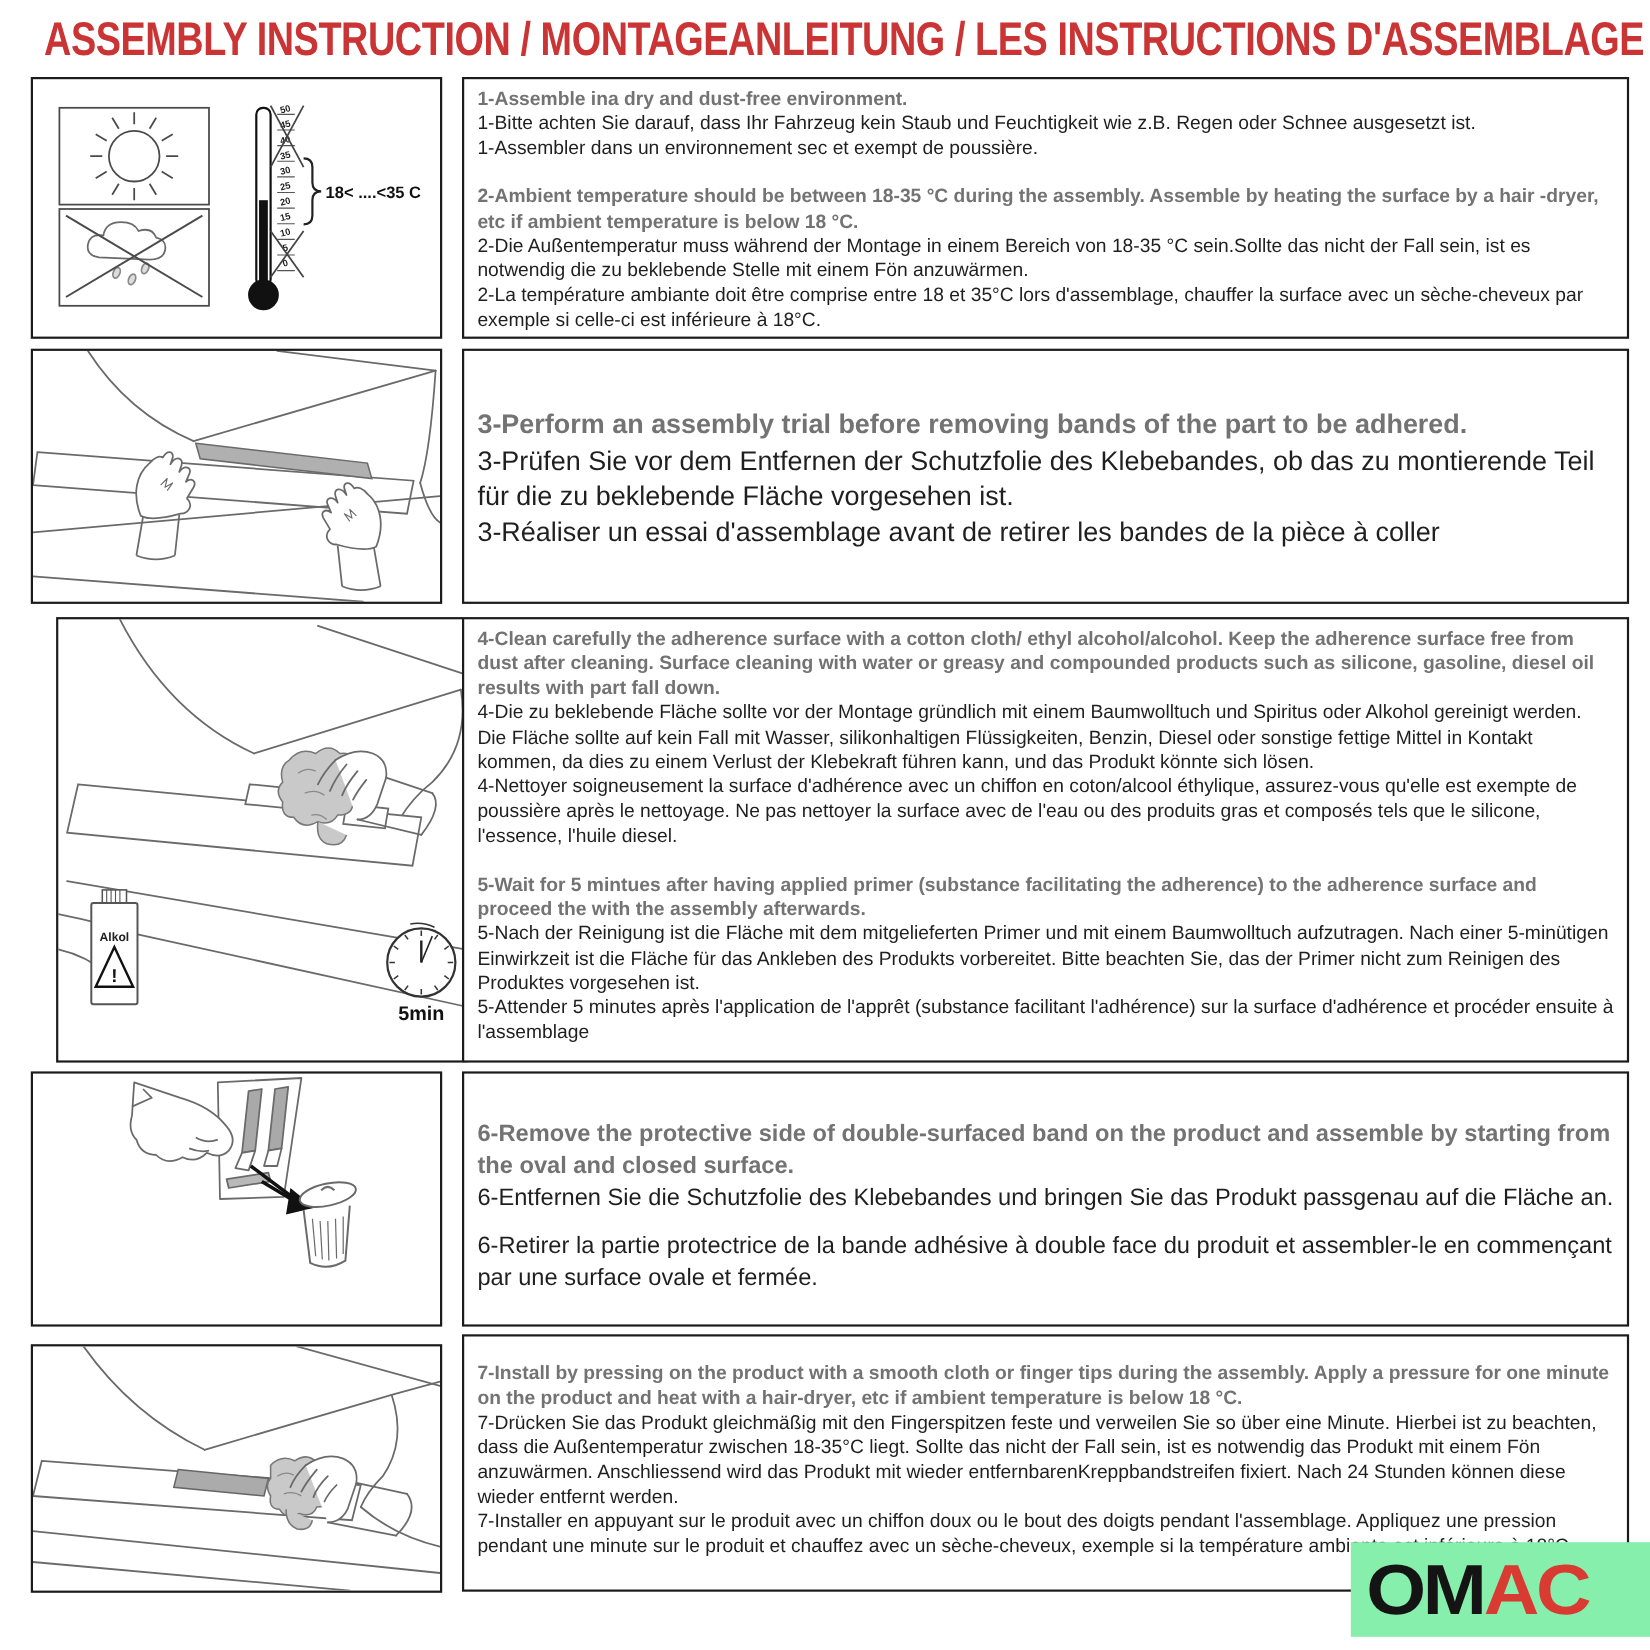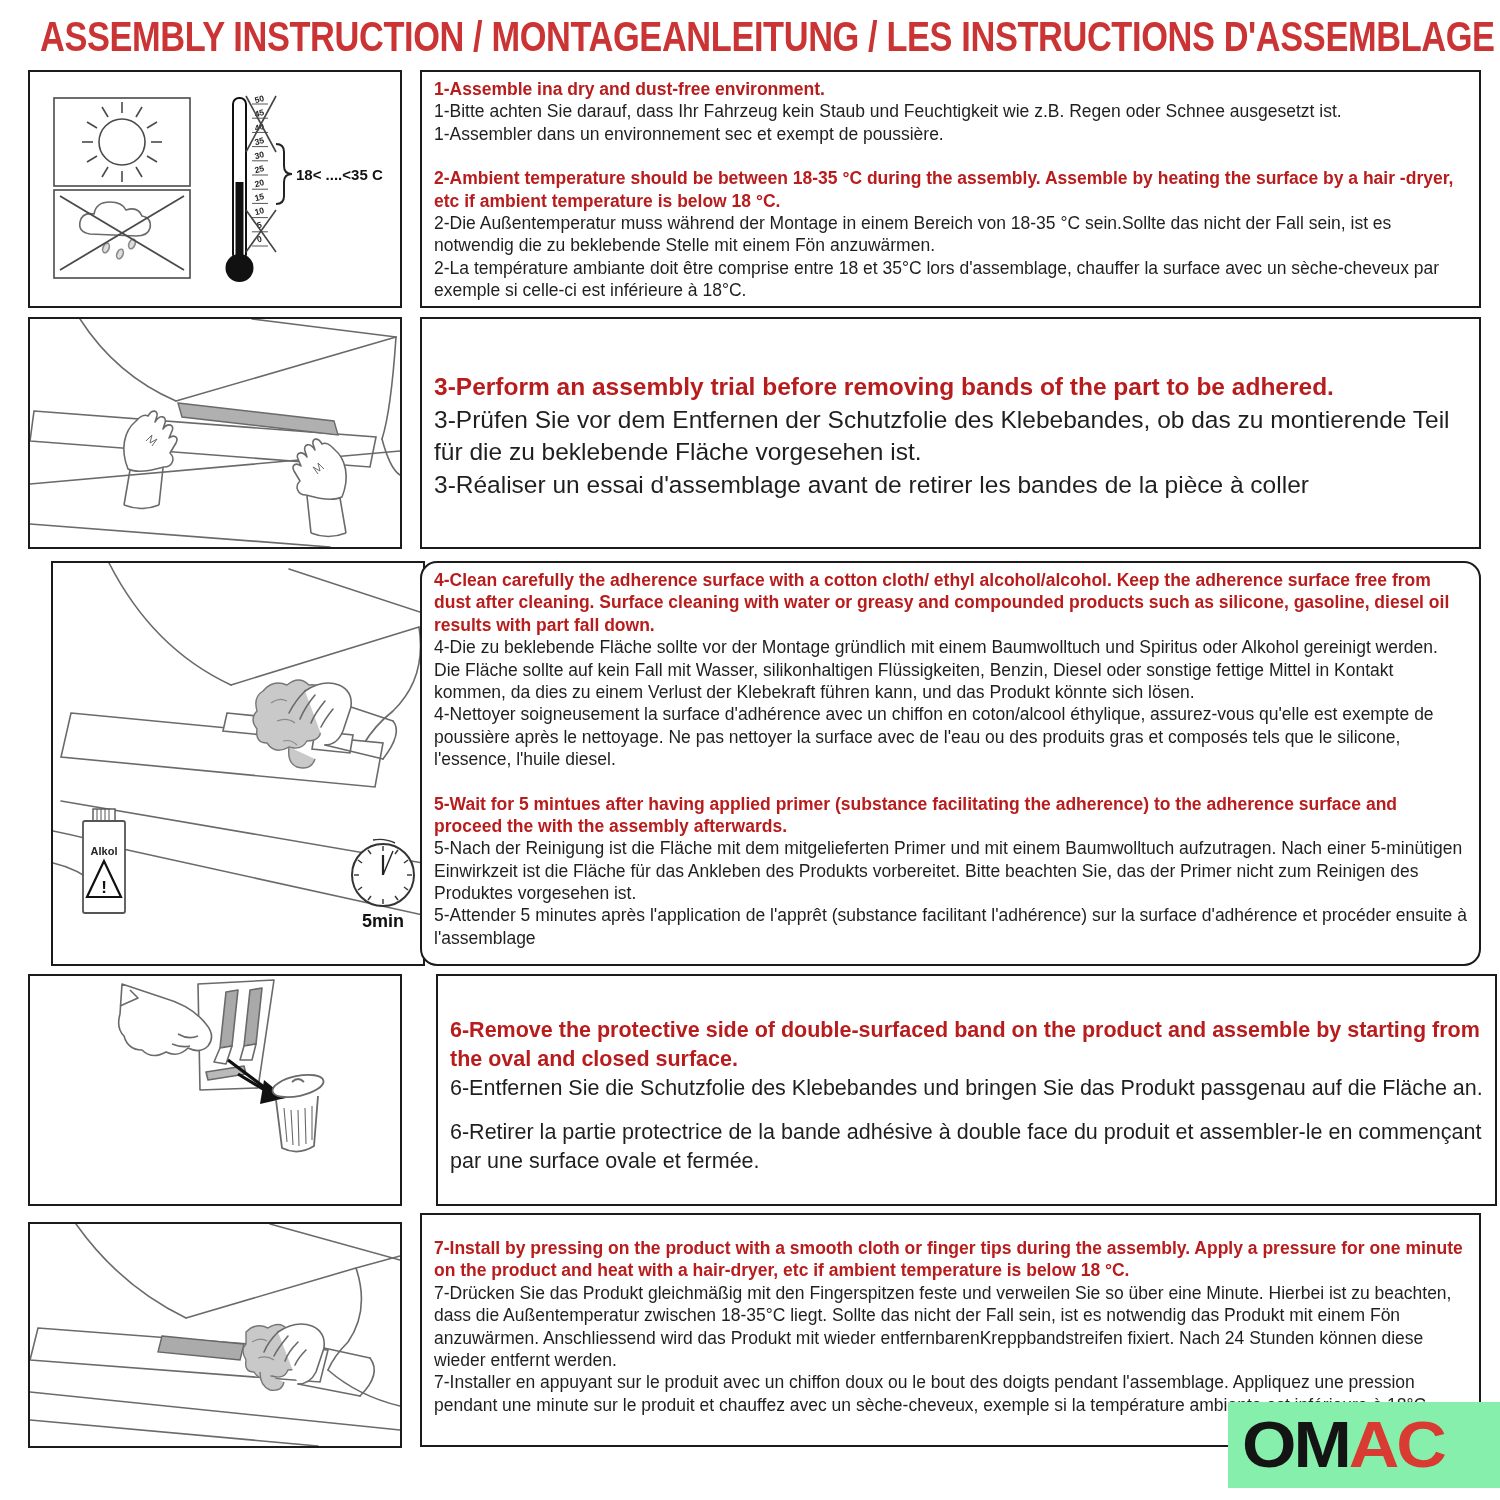--- a/index.html
+++ b/index.html
@@ -5,21 +5,21 @@
   html,body{margin:0;padding:0;background:#ffffff;}
   .page{position:relative;width:1500px;height:1500px;background:#fff;overflow:hidden;
         font-family:"Liberation Sans", sans-serif;color:#1f1f1f;}
   .title{position:absolute;left:40px;top:12px;width:1460px;white-space:nowrap;
          font-size:43px;font-weight:800;color:#cb3434;letter-spacing:-0.5px;
          transform:scaleX(0.80);transform-origin:left center;}
   .box{position:absolute;box-sizing:border-box;border:2px solid #1b1b1b;background:#fff;}
   .lbox{left:28px;width:374px;}
   .rbox{left:420px;width:1061px;padding:6px 12px 0 12px;}
   .rbox p{margin:0;}
-  .b{font-weight:700;color:#b91c1c;}
+  .b{font-weight:700;color:#737373;}
   .gap{margin-top:22px !important;}
   .gap-sm{margin-top:16px !important;}
   .fs-s{font-size:17.5px;line-height:1.28;}
   .fs-m{font-size:21.5px;line-height:1.34;}
   .fs-l{font-size:24.5px;line-height:1.33;}
   .pad-r2{padding-top:52px;}
   .pad-r4{padding-top:40px;}
   .pad-r5{padding-top:22px;}
   svg{display:block;width:100%;height:100%;}
   .logo{position:absolute;left:1228px;top:1402px;width:272px;height:86px;background:#86efac;
@@ -197,21 +197,21 @@
           <line x1="342" y1="291" x2="345" y2="287"></line>
             <line x1="351" y1="300" x2="355" y2="297"></line>
         </g>
         <line x1="330" y1="312" x2="330" y2="292" stroke="#222222" stroke-width="2.2"></line>
         <line x1="330" y1="312" x2="340" y2="288" stroke="#222222" stroke-width="1.4"></line>
         <path d="M320,277 A35,35 0 0 1 342,280" fill="none" stroke="#333333" stroke-width="1.4"></path>
         <text x="330" y="364" text-anchor="middle" font-size="18" font-weight="bold" fill="#111111">5min</text>
       </g>
     </svg>
   </div>
-  <div class="box rbox fs-s" style="top:561px;height:405px;border-radius:17px;">
+  <div class="box rbox fs-s" style="top:561px;height:405px;">
     <p class="b">4-Clean carefully the adherence surface with a cotton cloth/ ethyl alcohol/alcohol. Keep the adherence surface free from dust after cleaning. Surface cleaning with water or greasy and compounded products such as silicone, gasoline, diesel oil results with part fall down.</p>
     <p>4-Die zu beklebende Fläche sollte vor der Montage gründlich mit einem Baumwolltuch und Spiritus oder Alkohol gereinigt werden. Die Fläche sollte auf kein Fall mit Wasser, silikonhaltigen Flüssigkeiten, Benzin, Diesel oder sonstige fettige Mittel in Kontakt kommen, da dies zu einem Verlust der Klebekraft führen kann, und das Produkt könnte sich lösen.</p>
     <p>4-Nettoyer soigneusement la surface d'adhérence avec un chiffon en coton/alcool éthylique, assurez-vous qu'elle est exempte de poussière après le nettoyage. Ne pas nettoyer la surface avec de l'eau ou des produits gras et composés tels que le silicone, l'essence, l'huile diesel.</p>
     <p class="b gap">5-Wait for 5 mintues after having applied primer (substance facilitating the adherence) to the adherence surface and proceed the with the assembly afterwards.</p>
     <p>5-Nach der Reinigung ist die Fläche mit dem mitgelieferten Primer und mit einem Baumwolltuch aufzutragen. Nach einer 5-minütigen Einwirkzeit ist die Fläche für das Ankleben des Produkts vorbereitet. Bitte beachten Sie, das der Primer nicht zum Reinigen des Produktes vorgesehen ist.</p>
     <p>5-Attender 5 minutes après l'application de l'apprêt (substance facilitant l'adhérence) sur la surface d'adhérence et procéder ensuite à l'assemblage</p>
   </div>
 
   <div class="box lbox" style="top:974px;height:232px;">
     <svg viewBox="0 0 370 228">
@@ -240,21 +240,21 @@
             <line x1="261" y1="134" x2="263" y2="169"></line>
           <line x1="268" y1="134" x2="269" y2="170"></line>
             <line x1="275" y1="132" x2="276" y2="168"></line>
           <line x1="282" y1="130" x2="282" y2="164"></line>
         </g>
         <ellipse cx="268" cy="110" rx="26" ry="10" transform="rotate(-12 268 110)"></ellipse>
         <path d="M262,106 Q268,100 274,106" fill="none"></path>
       </g>
     </svg>
   </div>
-  <div class="box rbox fs-m pad-r4" style="top:974px;height:232px;margin-left:16px;">
+  <div class="box rbox fs-m pad-r4" style="top:974px;height:232px;">
     <p class="b">6-Remove the protective side of double-surfaced band on the product and assemble by starting from the oval and closed surface.</p>
     <p>6-Entfernen Sie die Schutzfolie des Klebebandes und bringen Sie das Produkt passgenau auf die Fläche an.</p>
     <p class="gap-sm">6-Retirer la partie protectrice de la bande adhésive à double face du produit et assembler-le en commençant par une surface ovale et fermée.</p>
   </div>
 
   <div class="box lbox" style="top:1222px;height:226px;">
     <svg viewBox="0 0 370 222">
       <g fill="none" stroke="#6a6a6a" stroke-width="1.6" stroke-linecap="round">
         <path d="M46,0 Q90,62 156,94"></path>
         <path d="M156,94 L326,44 L370,32"></path>

